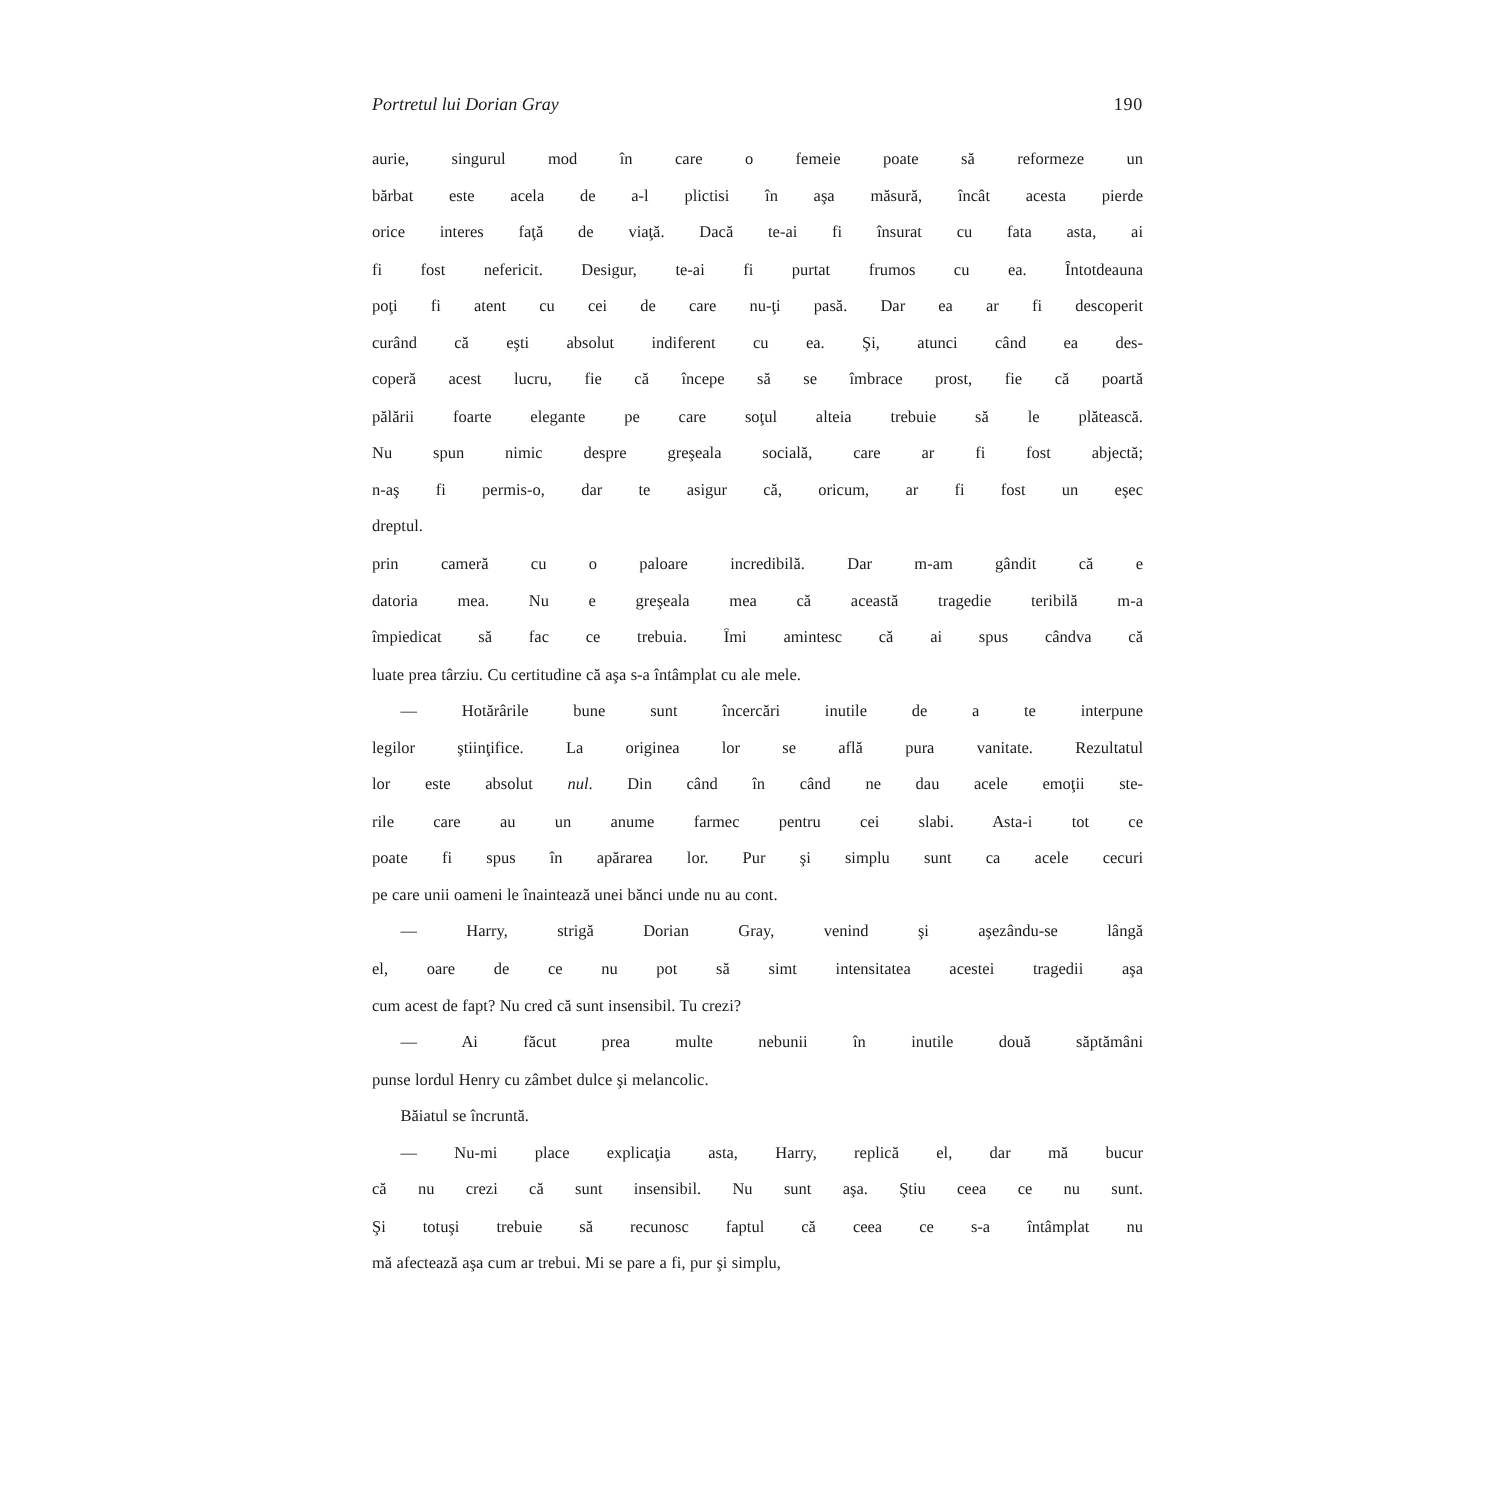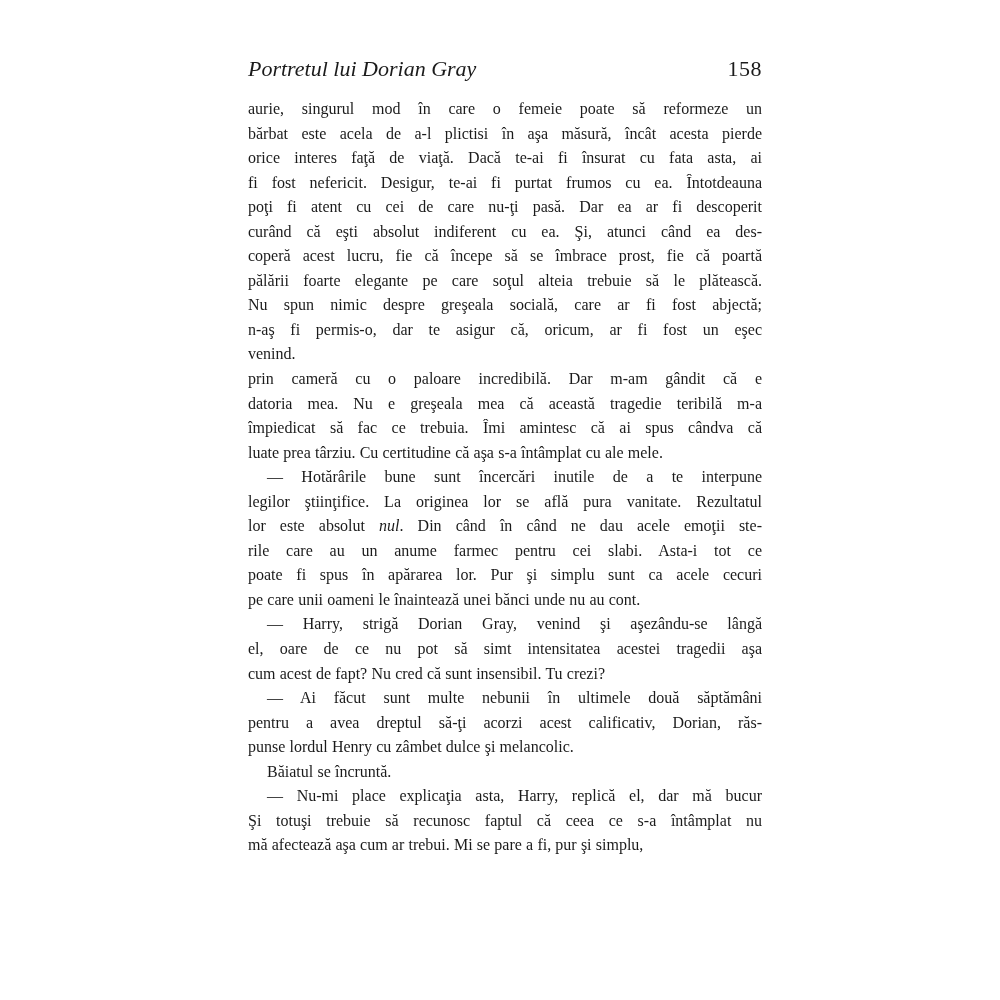--- a/index.html
+++ b/index.html
@@ -19,33 +19,33 @@
   .content {
     position: absolute;
     left: 248px;
     top: 58px;
     width: 514px;
   }
   .running-head {
     display: flex;
     justify-content: space-between;
     align-items: center;
-    font-size: 22px;
+    font-size: 12px;
     line-height: 22px;
     margin-bottom: 20px;
   }
   .running-title {
     font-style: italic;
   }
   .page-number {
     font-style: normal;
     letter-spacing: 0.5px;
   }
   .body-text {
-    font-size: 16px;
+    font-size: 11px;
   }
   .line {
     height: 24.55px;
     overflow: hidden;
     text-align: justify;
     text-align-last: justify;
     word-spacing: 0.2px;
   }
   .line.last {
     text-align-last: left;
@@ -54,49 +54,49 @@
     text-indent: 19px;
   }
 </style>
 </head>
 <body>
 
 <div class="book-page">
   <div class="content">
     <div class="running-head">
       <span class="running-title">Portretul lui Dorian Gray</span>
-      <span class="page-number">158</span>
+      <span class="page-number">190</span>
     </div>
     <div class="body-text">
         <div class="line">aurie, singurul mod în care o femeie poate să reformeze un</div>
         <div class="line">bărbat este acela de a-l plictisi în aşa măsură, încât acesta pierde</div>
         <div class="line">orice interes faţă de viaţă. Dacă te-ai fi însurat cu fata asta, ai</div>
         <div class="line">fi fost nefericit. Desigur, te-ai fi purtat frumos cu ea. Întotdeauna</div>
         <div class="line">poţi fi atent cu cei de care nu-ţi pasă. Dar ea ar fi descoperit</div>
         <div class="line">curând că eşti absolut indiferent cu ea. Şi, atunci când ea des-</div>
         <div class="line">coperă acest lucru, fie că începe să se îmbrace prost, fie că poartă</div>
         <div class="line">pălării foarte elegante pe care soţul alteia trebuie să le plătească.</div>
         <div class="line">Nu spun nimic despre greşeala socială, care ar fi fost abjectă;</div>
         <div class="line">n-aş fi permis-o, dar te asigur că, oricum, ar fi fost un eşec</div>
-        <div class="line last">venind.</div>
+        <div class="line last">dreptul.</div>
         <div class="line">prin cameră cu o paloare incredibilă. Dar m-am gândit că e</div>
         <div class="line">datoria mea. Nu e greşeala mea că această tragedie teribilă m-a</div>
         <div class="line">împiedicat să fac ce trebuia. Îmi amintesc că ai spus cândva că</div>
         <div class="line last">luate prea târziu. Cu certitudine că aşa s-a întâmplat cu ale mele.</div>
         <div class="line indent">— Hotărârile bune sunt încercări inutile de a te interpune</div>
         <div class="line">legilor ştiinţifice. La originea lor se află pura vanitate. Rezultatul</div>
         <div class="line">lor este absolut <i>nul</i>. Din când în când ne dau acele emoţii ste-</div>
         <div class="line">rile care au un anume farmec pentru cei slabi. Asta-i tot ce</div>
         <div class="line">poate fi spus în apărarea lor. Pur şi simplu sunt ca acele cecuri</div>
         <div class="line last">pe care unii oameni le înaintează unei bănci unde nu au cont.</div>
         <div class="line indent">— Harry, strigă Dorian Gray, venind şi aşezându-se lângă</div>
         <div class="line">el, oare de ce nu pot să simt intensitatea acestei tragedii aşa</div>
         <div class="line last">cum acest de fapt? Nu cred că sunt insensibil. Tu crezi?</div>
-        <div class="line indent">— Ai făcut sunt multe nebunii în ultimele două săptămâni</div>
-        <div class="line">pentru a avea dreptul să-ţi acorzi acest calificativ, Dorian, răs-</div>
+        <div class="line indent">— Ai făcut prea multe nebunii în inutile două săptămâni</div>
         <div class="line last">punse lordul Henry cu zâmbet dulce şi melancolic.</div>
         <div class="line indent last">Băiatul se încruntă.</div>
         <div class="line indent">— Nu-mi place explicaţia asta, Harry, replică el, dar mă bucur</div>
+        <div class="line">că nu crezi că sunt insensibil. Nu sunt aşa. Ştiu ceea ce nu sunt.</div>
         <div class="line">Şi totuşi trebuie să recunosc faptul că ceea ce s-a întâmplat nu</div>
         <div class="line last">mă afectează aşa cum ar trebui. Mi se pare a fi, pur şi simplu,</div>
       </div>
   </div>
 </div>
 
 </body></html>

